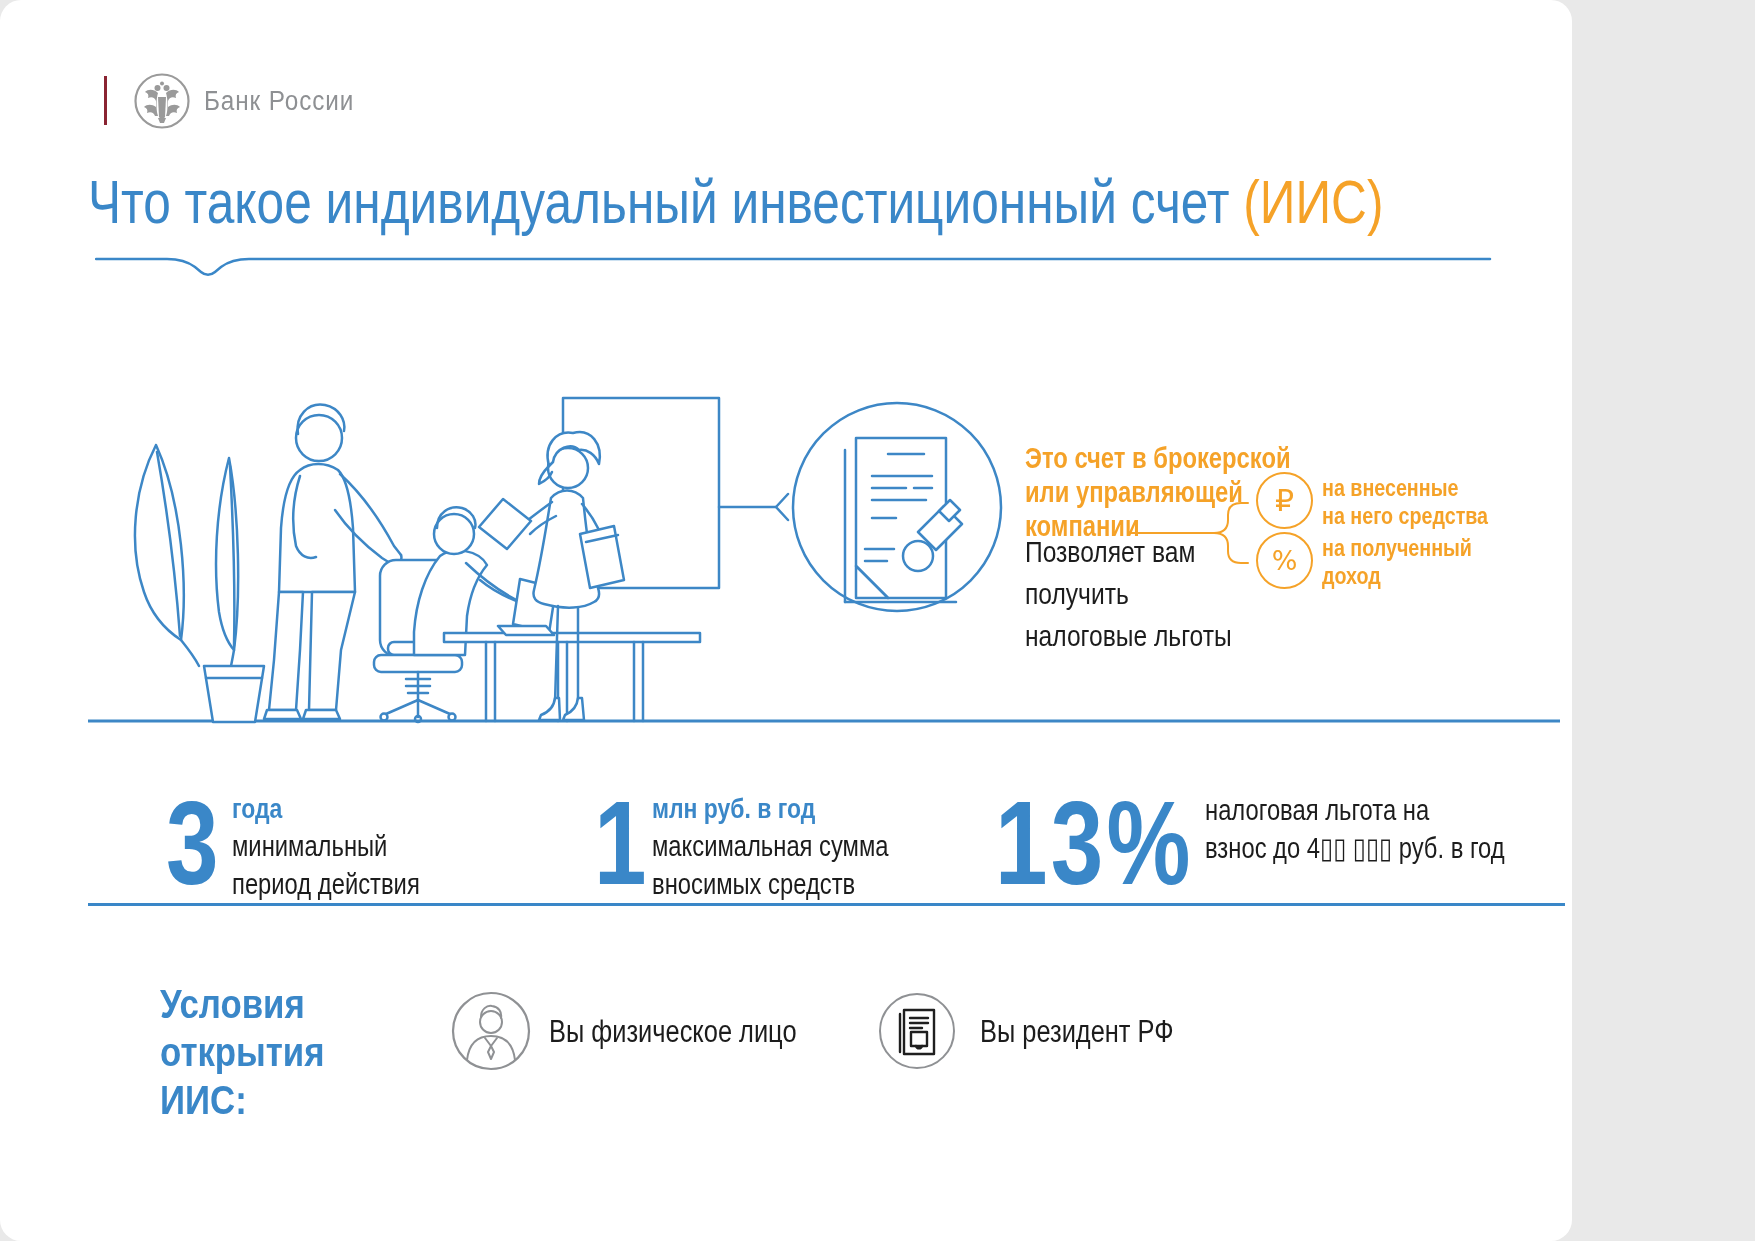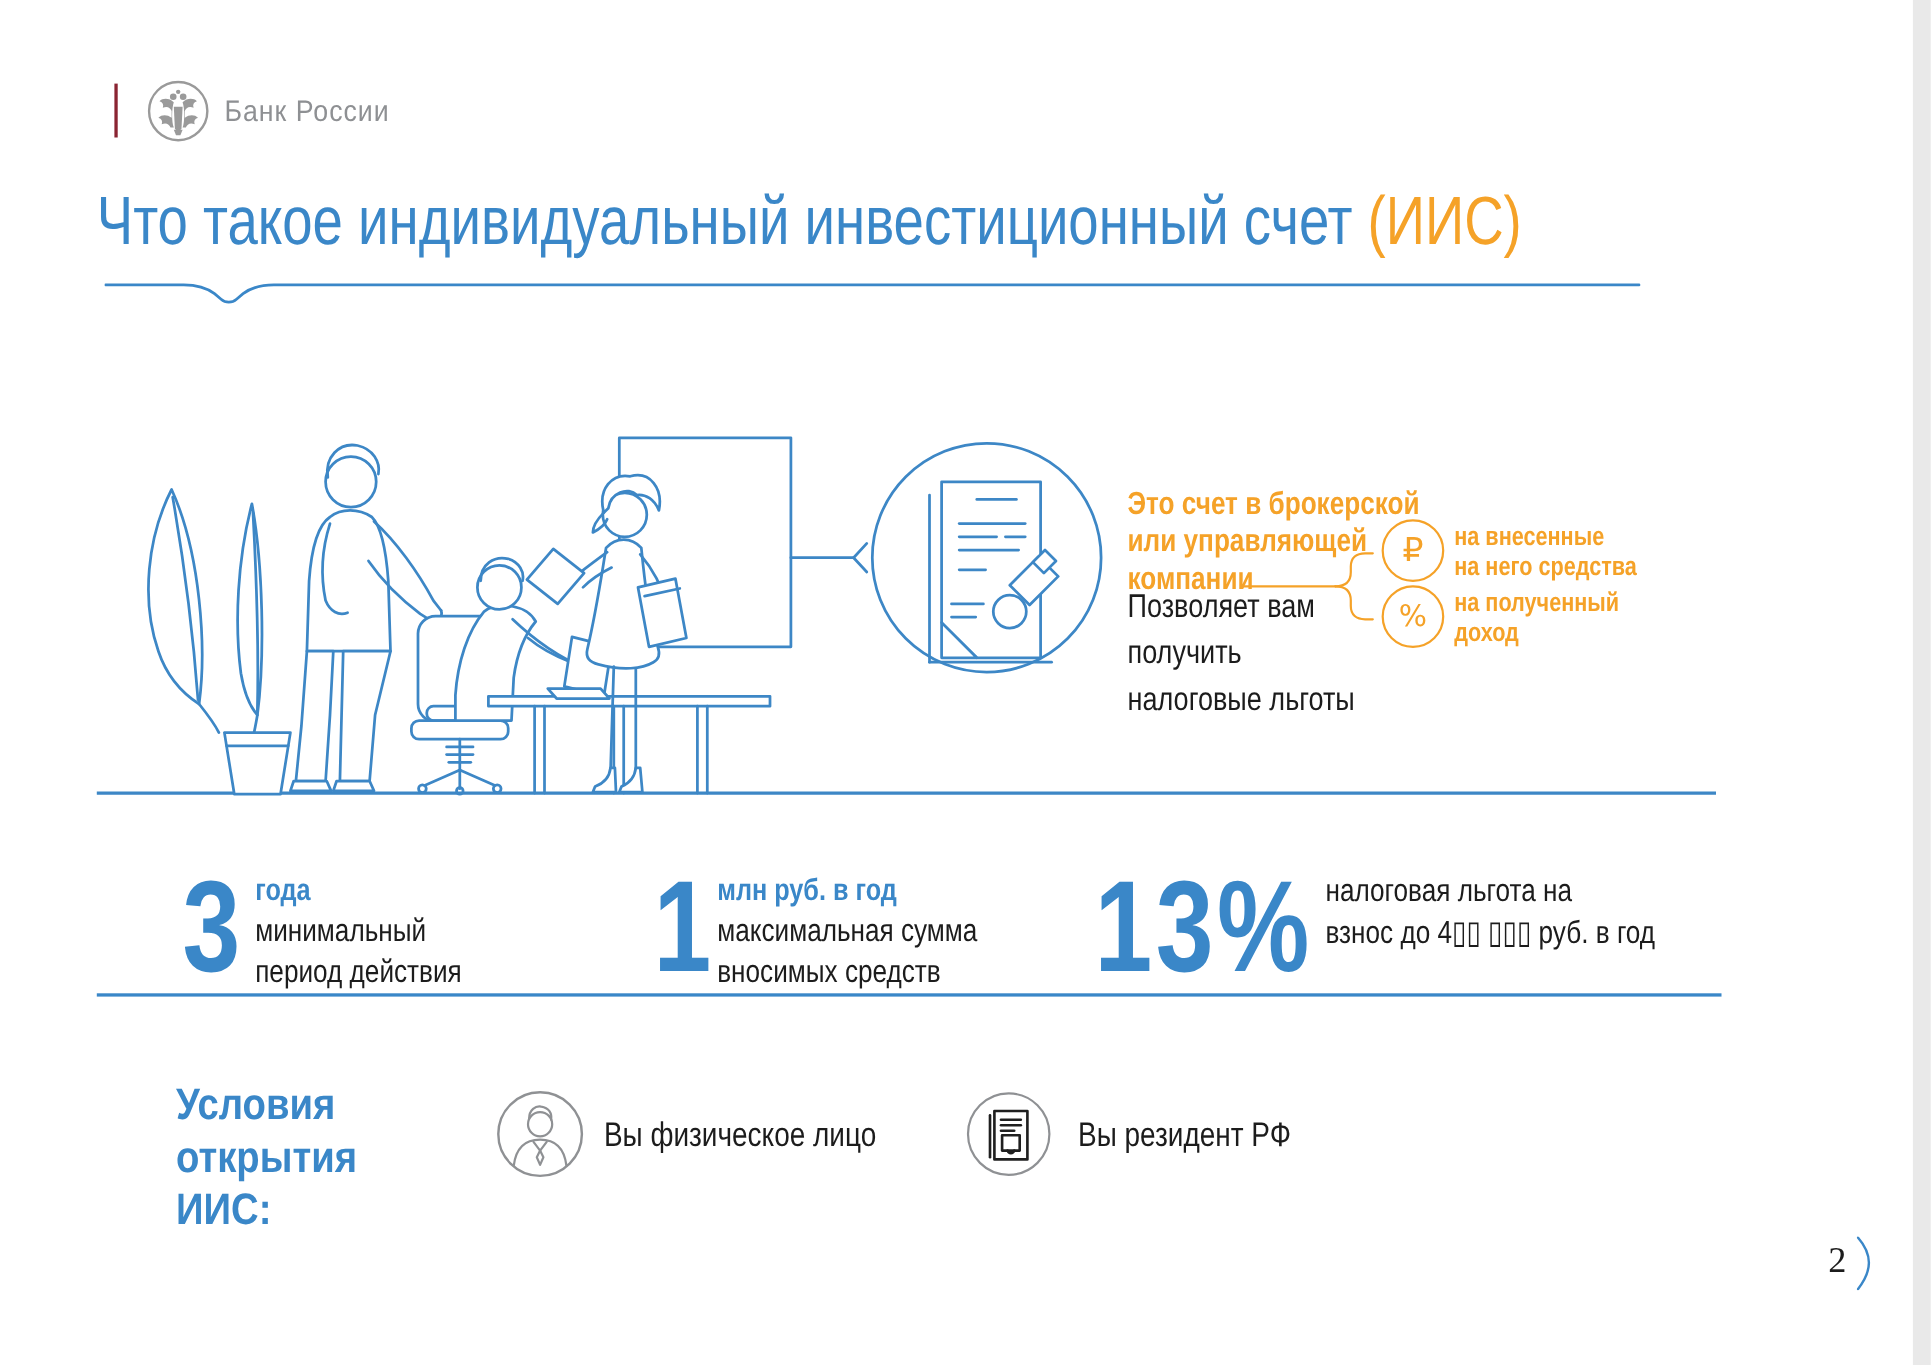--- a/index.html
+++ b/index.html
@@ -1,17 +1,17 @@
 <!DOCTYPE html>
 <html><head>
 <meta charset="utf-8">
 <style>
   html,body{margin:0;padding:0;background:#e9e9e9;}
-  .slide{position:relative;width:1739px;height:1241px;background:#ffffff;overflow:hidden;
-         font-family:"Liberation Sans",sans-serif;color:#1c1c1c;}
+  .slide{position:relative;width:1572px;height:1241px;background:#ffffff;overflow:hidden;
+         font-family:"Liberation Sans",sans-serif;color:#1c1c1c;border-radius:21px;}
   .abs{position:absolute;}
   .nw{white-space:nowrap;display:inline-block;transform-origin:0 0;}
   .cx80{transform:scaleX(0.80);}
   .cx82{transform:scaleX(0.82);}
   .cx87{transform:scaleX(0.87);}
   .cx90{transform:scaleX(0.90);}
 
   .brand-line{width:3px;height:49px;background:#8a2432;}
   .brand-text{font-size:27px;line-height:30px;color:#8e9093;letter-spacing:1px;}
 

